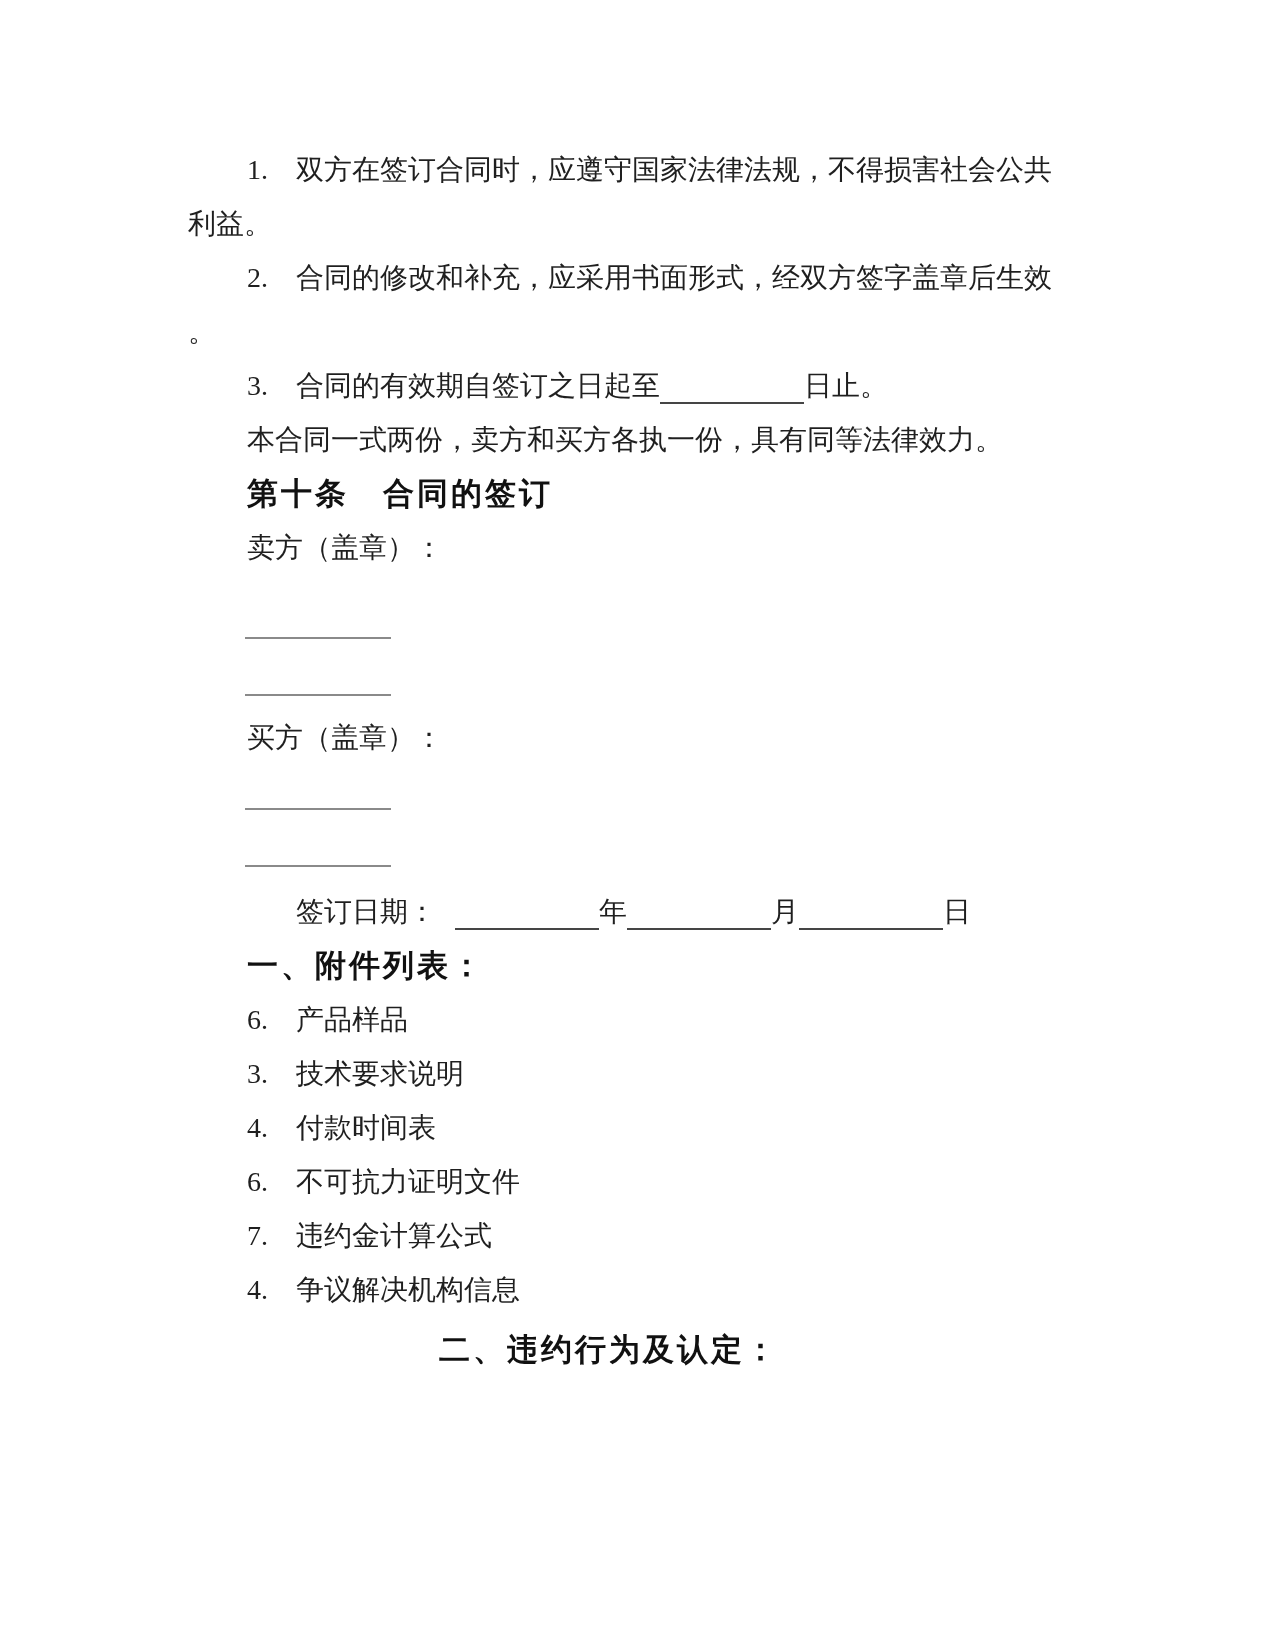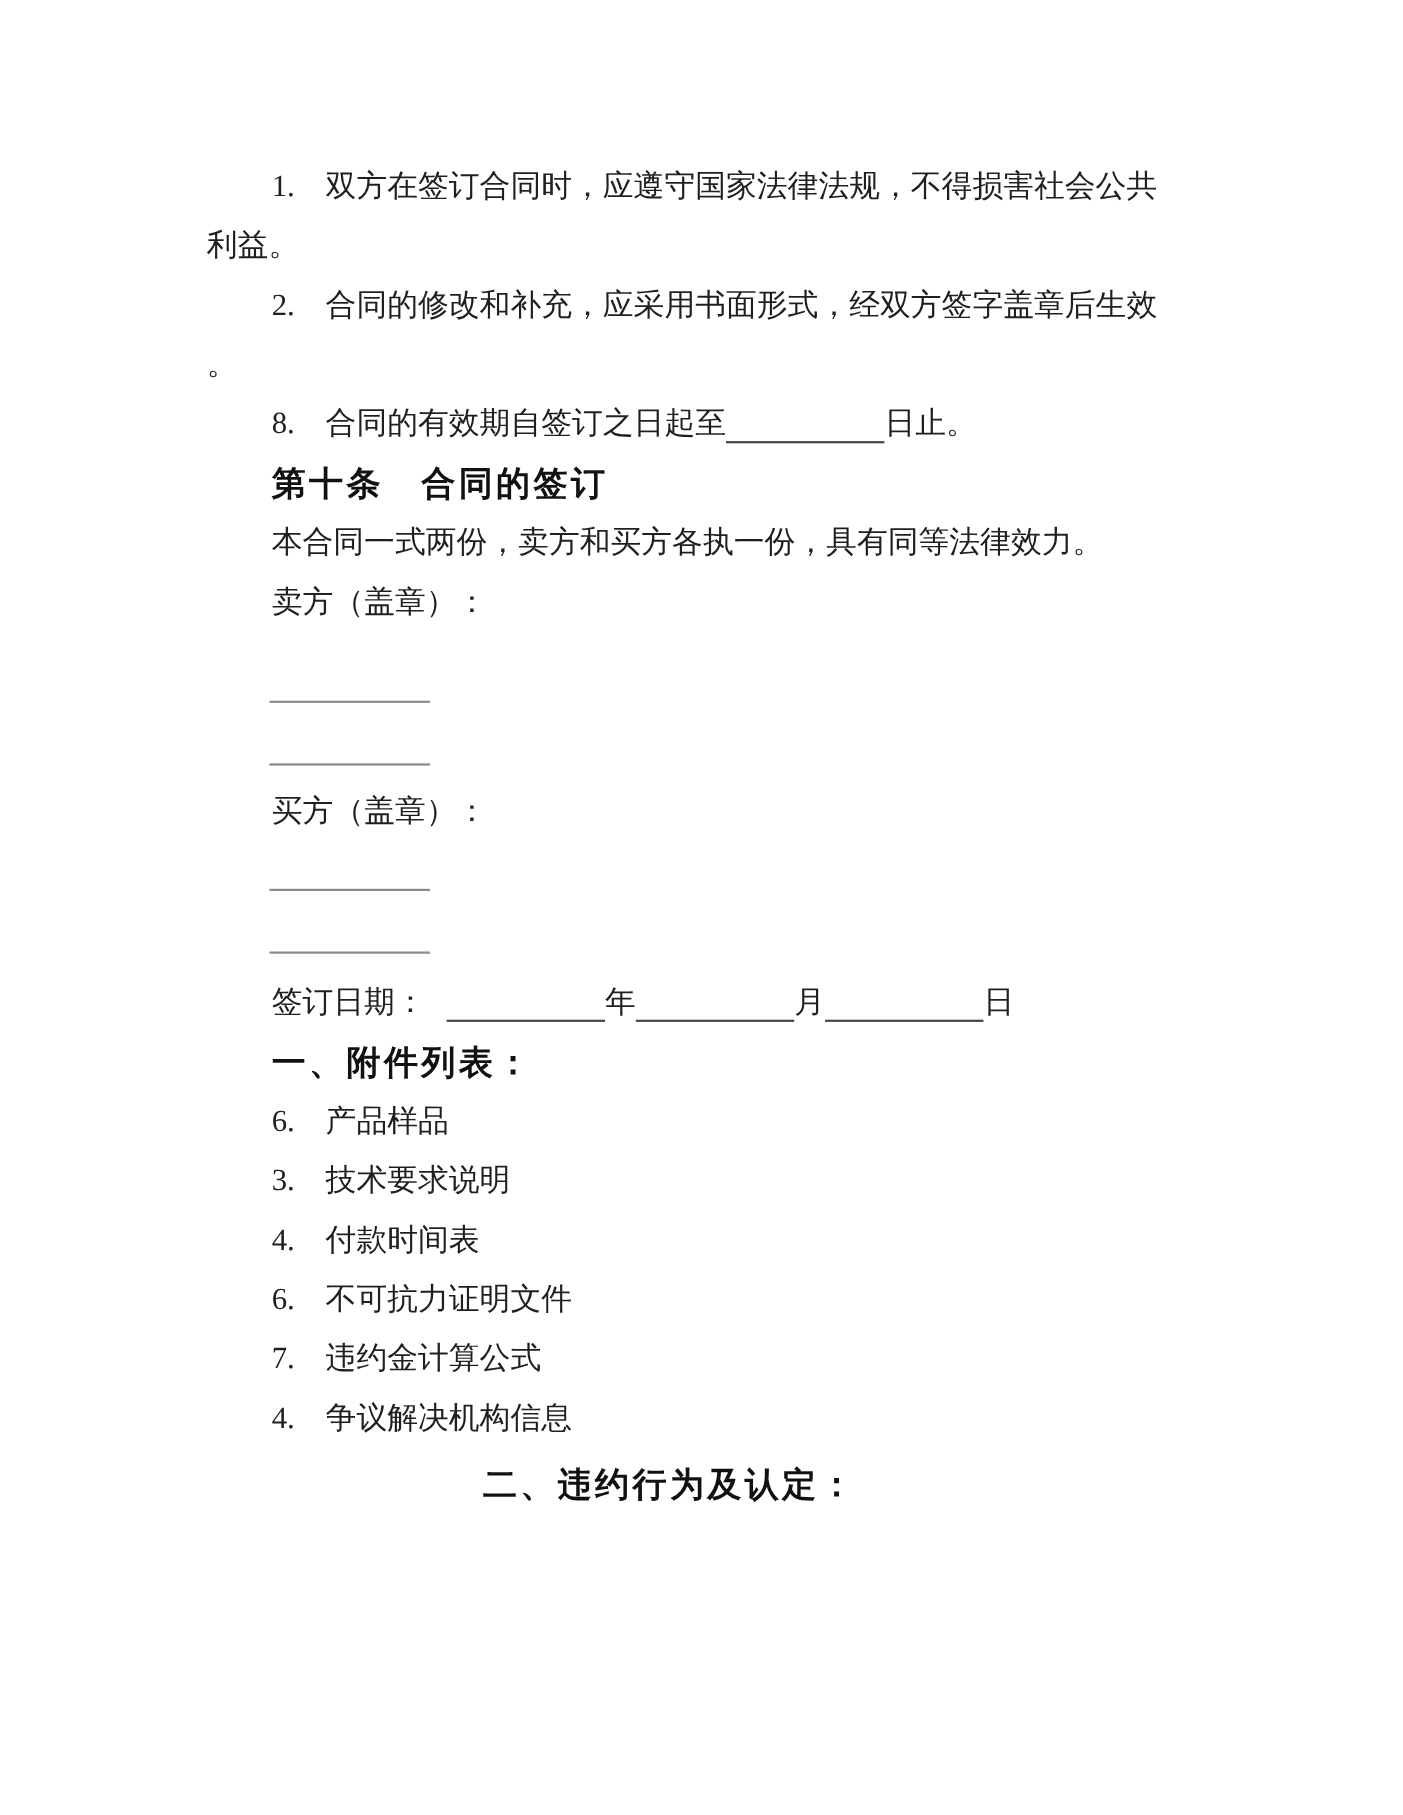--- a/index.html
+++ b/index.html
@@ -48,40 +48,40 @@
   .sigline {
     height: 0;
     width: 146px;
     margin-left: 57px;
     border-bottom: 2px solid #8a8a8a;
   }
   .mt143 { margin-top: 143px; }
   .mt62  { margin-top: 62px; }
   .mt55  { margin-top: 55px; }
   .mt43  { margin-top: 43px; }
-  .mt18  { margin-top: 18px; }
+  .mt18  { margin-top: 18px; text-align: right; }
   .mt15  { margin-top: 15px; }
   .mt6   { margin-top: 6px; text-align: center; }
 </style>
 </head>
 <body>
 
 <div class="page">
 
   <div class="line indent mt143">1.　双方在签订合同时，应遵守国家法律法规，不得损害社会公共</div>
   <div class="line">利益。</div>
 
   <div class="line indent">2.　合同的修改和补充，应采用书面形式，经双方签字盖章后生效</div>
   <div class="line">。</div>
 
-  <div class="line indent"><span>8.　合同的有效期自签订之日起至</span><span class="blank"></span><span>日止。</span></div>
+  <div class="line indent"><span>3.　合同的有效期自签订之日起至</span><span class="blank"></span><span>日止。</span></div>
+
+  <div class="line indent">本合同一式两份，卖方和买方各执一份，具有同等法律效力。</div>
 
   <div class="line indent heading">第十条　合同的签订</div>
-
-  <div class="line indent">本合同一式两份，卖方和买方各执一份，具有同等法律效力。</div>
 
   <div class="line indent">卖方（盖章）：</div>
 
   <div class="sigline mt62"></div>
   <div class="sigline mt55"></div>
 
   <div class="line indent mt15">买方（盖章）：</div>
 
   <div class="sigline mt43"></div>
   <div class="sigline mt55"></div>

